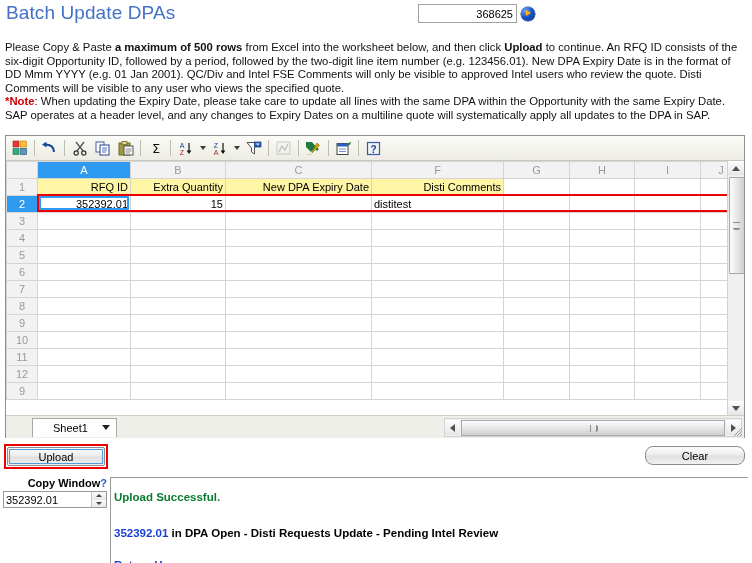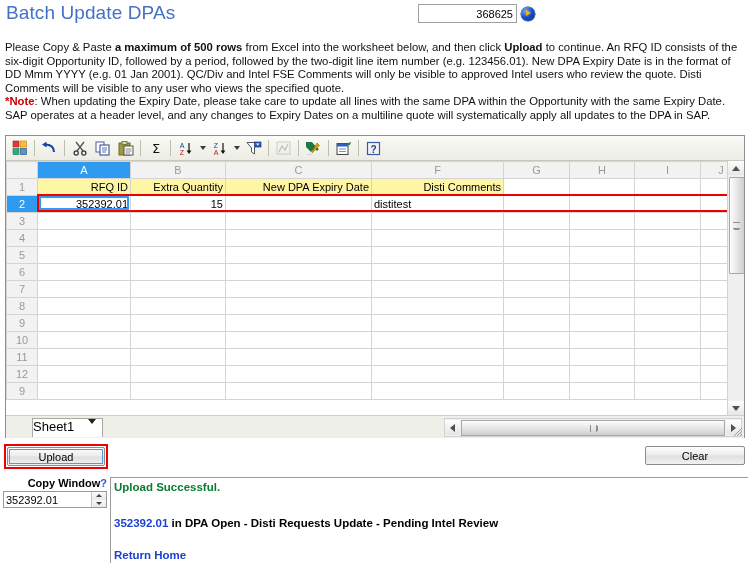--- a/index.html
+++ b/index.html
@@ -268,24 +268,25 @@
     display: flex;
     align-items: center;
     position: relative;
   }
   #sheet-tab {
     margin-left: 26px;
     height: 18px;
     background: #fff;
     border: 1px solid #a9a9a0;
     border-bottom: none;
-    padding: 0 6px 0 0;
-    display: flex;
+    padding: 0 6px 0 20px;
+    display: flex;
+    align-items: center;
     gap: 14px;
-    font-size: 13px;
+    font-size: 11px;
     cursor: pointer;
     transform: skewX(0deg);
   }
   #tab-caret {
     width: 0; height: 0;
     border-left: 4px solid transparent;
     border-right: 4px solid transparent;
     border-top: 5px solid #222;
   }
   #hscroll {
@@ -358,20 +359,21 @@
   #upload-btn {
     width: 98px;
     outline: 1px solid #4d9cdd;
     outline-offset: -3px;
   }
   #clear-btn {
     position: absolute;
     left: 645px;
     top: 446px;
     width: 100px;
+    border-radius: 8px;
   }
 
   
   #copywin {
     position: absolute;
     left: 3px;
     top: 477px;
     width: 104px;
   }
   #copywin-row {
@@ -430,21 +432,21 @@
   
   #result-panel {
     position: absolute;
     left: 110px;
     top: 477px;
     width: 638px;
     height: 86px;
     border-left: 1px solid #9a9a9a;
     border-top: 1px solid #9a9a9a;
     box-sizing: border-box;
-    padding: 3px 0 0 3px;
+    padding: 13px 0 0 3px;
     background: #fff;
   }
   #result-success {
     color: #0A7C30;
     font-weight: bold;
     font-size: 11.5px;
   }
   #result-status {
     margin-top: 24px;
     font-size: 11.5px;

